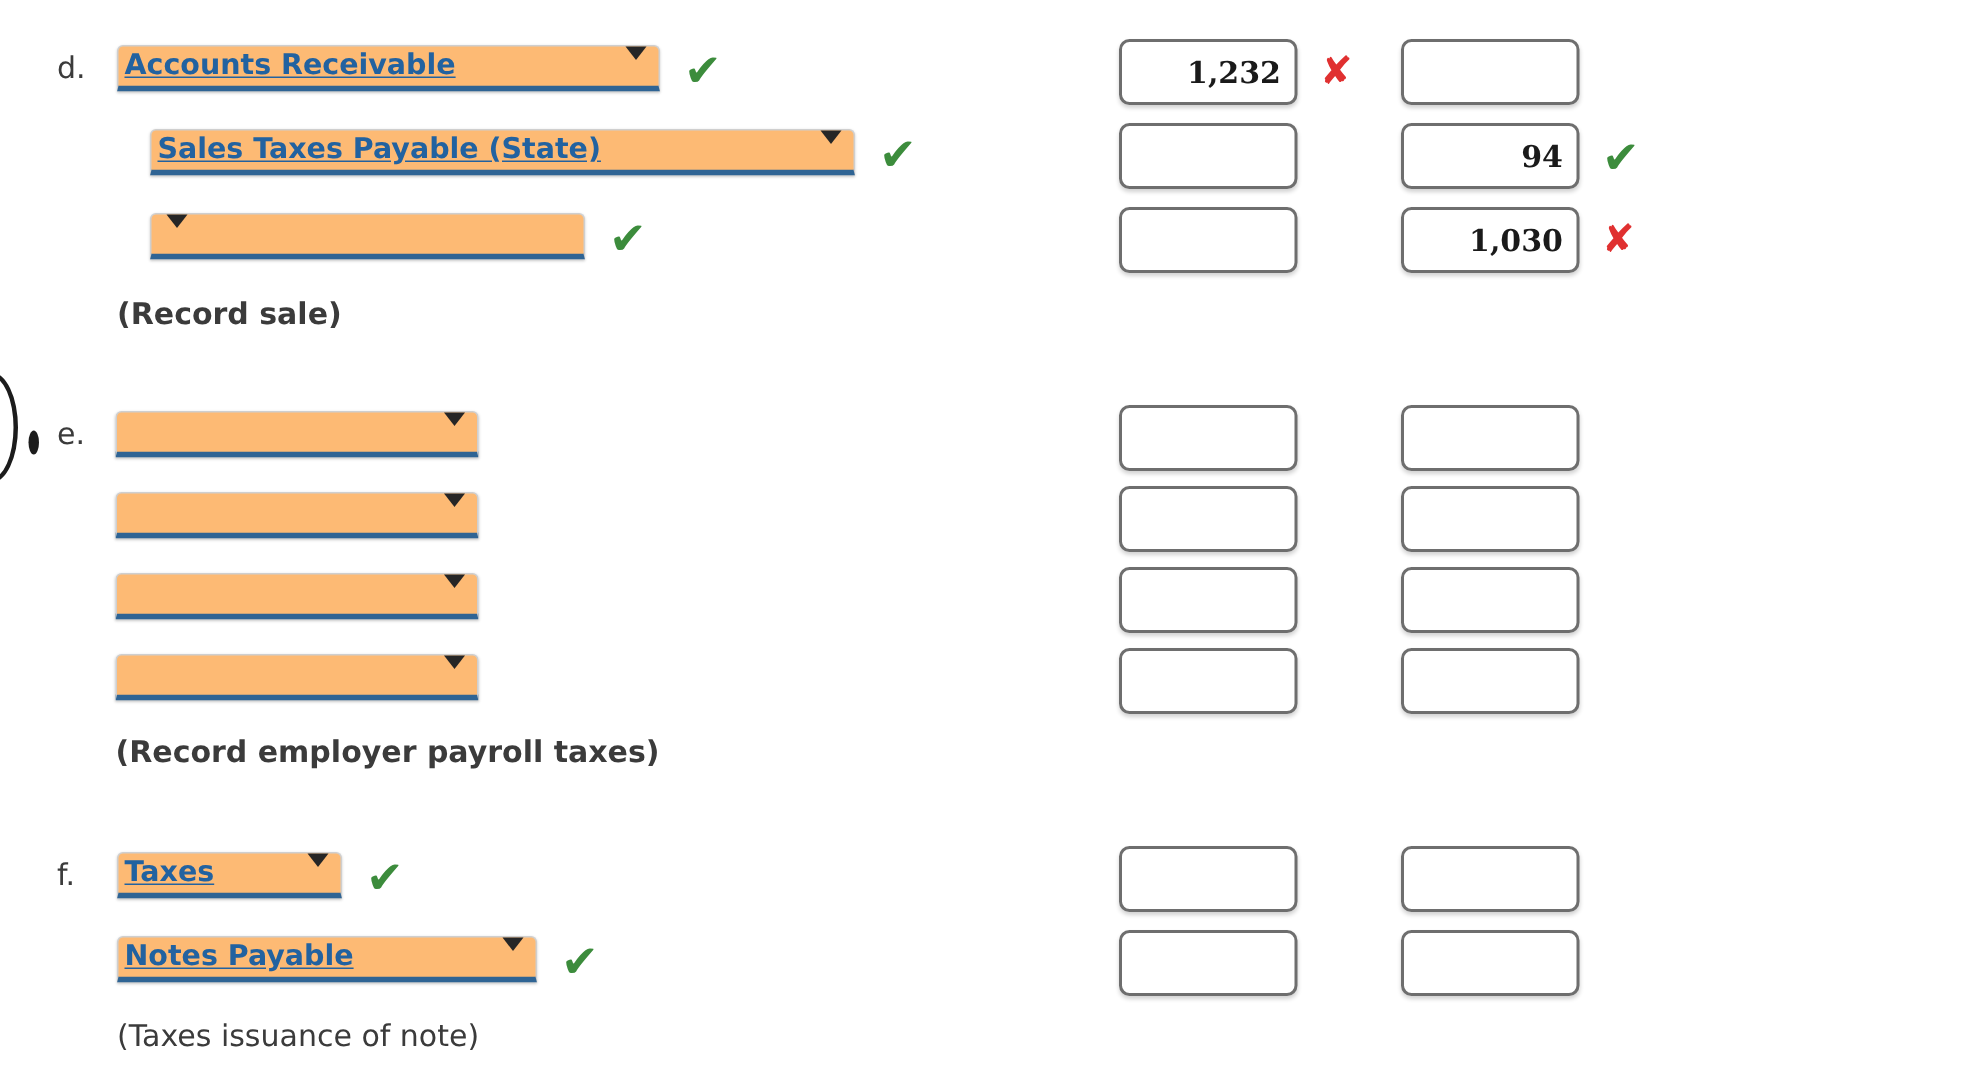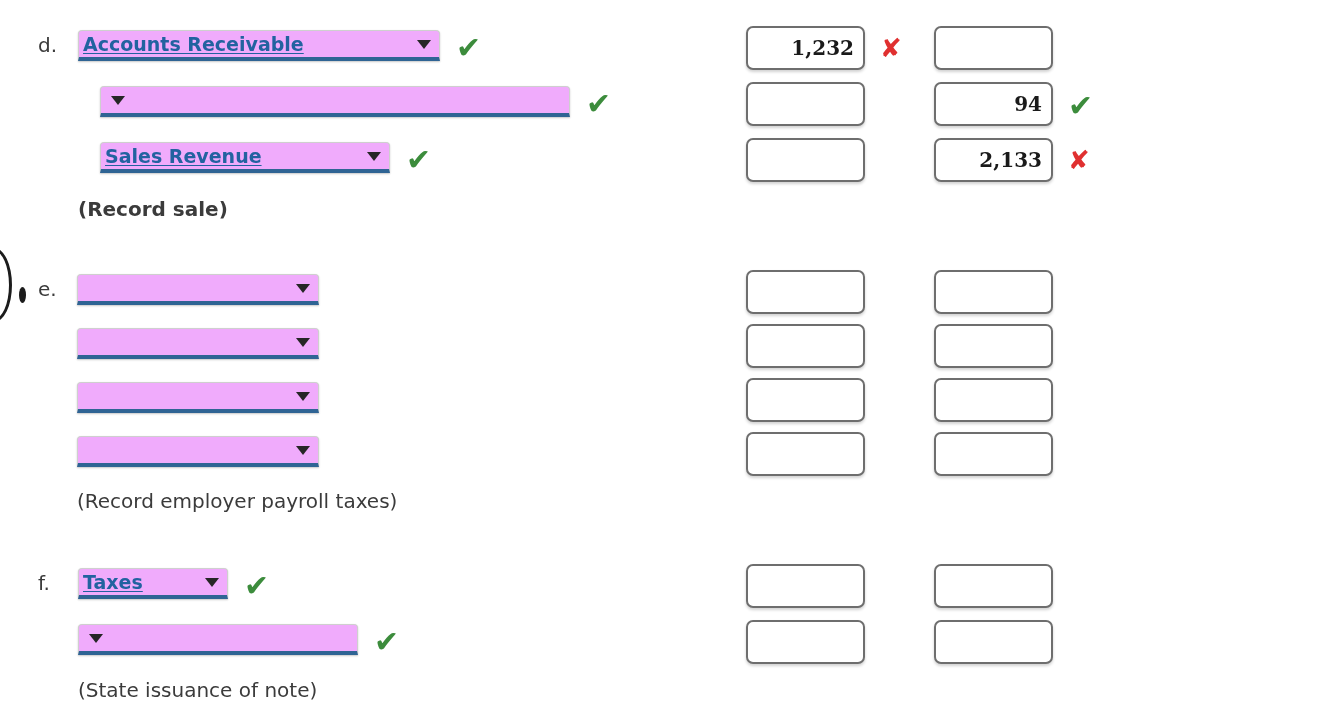--- a/index.html
+++ b/index.html
@@ -42,27 +42,27 @@
     font-size: 20px;
     color: #3b3b3b;
     font-family: "DejaVu Sans", "Liberation Sans", sans-serif;
   }
 
   
   .acct {
     position: absolute;
     box-sizing: border-box;
     height: 31px;
-    background: #f0abfc;
+    background: #fdba74;
     border: 1px solid #cfcfcf;
     border-bottom: 4px solid #2f6494;
     border-radius: 4px 4px 0 0;
     box-shadow: 0 1px 2px rgba(0,0,0,0.22);
     display: flex;
-    align-items: center;
+    align-items: flex-start;
     padding: 0 4px 0 2px;
   }
   .acct .acct-text {
     flex: 1 1 auto;
     font-size: 19px;
     font-weight: bold;
     color: #2262a0;
     text-decoration: underline;
     text-underline-offset: 2px;
     white-space: nowrap;
@@ -132,33 +132,33 @@
     <div class="letter" style="left: 38px; top: 33px;">d.</div>
     <div class="acct" style="left: 78px; top: 30px; width: 362px;">
       <span class="acct-text">Accounts Receivable</span>
       <span class="caret"></span>
     </div>
     <span class="mark ok" style="left: 456px; top: 33px;">✔</span>
     <div class="amt" style="left: 746px; top: 26px;">1,232</div>
     <span class="mark bad" style="left: 880px; top: 35px;">✘</span>
     <div class="amt" style="left: 934px; top: 26px;"></div>
     <div class="acct" style="left: 100px; top: 86px; width: 470px;">
+      <span class="acct-text">Sales Taxes Payable (State)</span>
       <span class="caret"></span>
     </div>
     <span class="mark ok" style="left: 586px; top: 89px;">✔</span>
     <div class="amt" style="left: 746px; top: 82px;"></div>
     <div class="amt" style="left: 934px; top: 82px;">94</div>
     <span class="mark ok" style="left: 1068px; top: 91px;">✔</span>
     <div class="acct" style="left: 100px; top: 142px; width: 290px;">
-      <span class="acct-text">Sales Revenue</span>
       <span class="caret"></span>
     </div>
     <span class="mark ok" style="left: 406px; top: 145px;">✔</span>
     <div class="amt" style="left: 746px; top: 138px;"></div>
-    <div class="amt" style="left: 934px; top: 138px;">2,133</div>
+    <div class="amt" style="left: 934px; top: 138px;">1,030</div>
     <span class="mark bad" style="left: 1068px; top: 147px;">✘</span>
     <div class="memo" style="left: 78px; top: 197px; font-weight: bold;">(Record sale)</div>
     <div class="letter" style="left: 38px; top: 277px;">e.</div>
     <div class="acct" style="left: 77px; top: 274px; width: 242px;">
       <span class="acct-text"></span>
       <span class="caret"></span>
     </div>
     <div class="amt" style="left: 746px; top: 270px;"></div>
     <div class="amt" style="left: 934px; top: 270px;"></div>
     <div class="acct" style="left: 77px; top: 328px; width: 242px;">
@@ -172,29 +172,30 @@
       <span class="caret"></span>
     </div>
     <div class="amt" style="left: 746px; top: 378px;"></div>
     <div class="amt" style="left: 934px; top: 378px;"></div>
     <div class="acct" style="left: 77px; top: 436px; width: 242px;">
       <span class="acct-text"></span>
       <span class="caret"></span>
     </div>
     <div class="amt" style="left: 746px; top: 432px;"></div>
     <div class="amt" style="left: 934px; top: 432px;"></div>
-    <div class="memo" style="left: 77px; top: 489px;">(Record employer payroll taxes)</div>
+    <div class="memo" style="left: 77px; top: 489px; font-weight: bold;">(Record employer payroll taxes)</div>
     <div class="letter" style="left: 38px; top: 571px;">f.</div>
     <div class="acct" style="left: 78px; top: 568px; width: 150px;">
       <span class="acct-text">Taxes</span>
       <span class="caret"></span>
     </div>
     <span class="mark ok" style="left: 244px; top: 571px;">✔</span>
     <div class="amt" style="left: 746px; top: 564px;"></div>
     <div class="amt" style="left: 934px; top: 564px;"></div>
     <div class="acct" style="left: 78px; top: 624px; width: 280px;">
+      <span class="acct-text">Notes Payable</span>
       <span class="caret"></span>
     </div>
     <span class="mark ok" style="left: 374px; top: 627px;">✔</span>
     <div class="amt" style="left: 746px; top: 620px;"></div>
     <div class="amt" style="left: 934px; top: 620px;"></div>
-    <div class="memo" style="left: 78px; top: 678px;">(State issuance of note)</div>
+    <div class="memo" style="left: 78px; top: 678px;">(Taxes issuance of note)</div>
   </div>
 
 </body></html>

